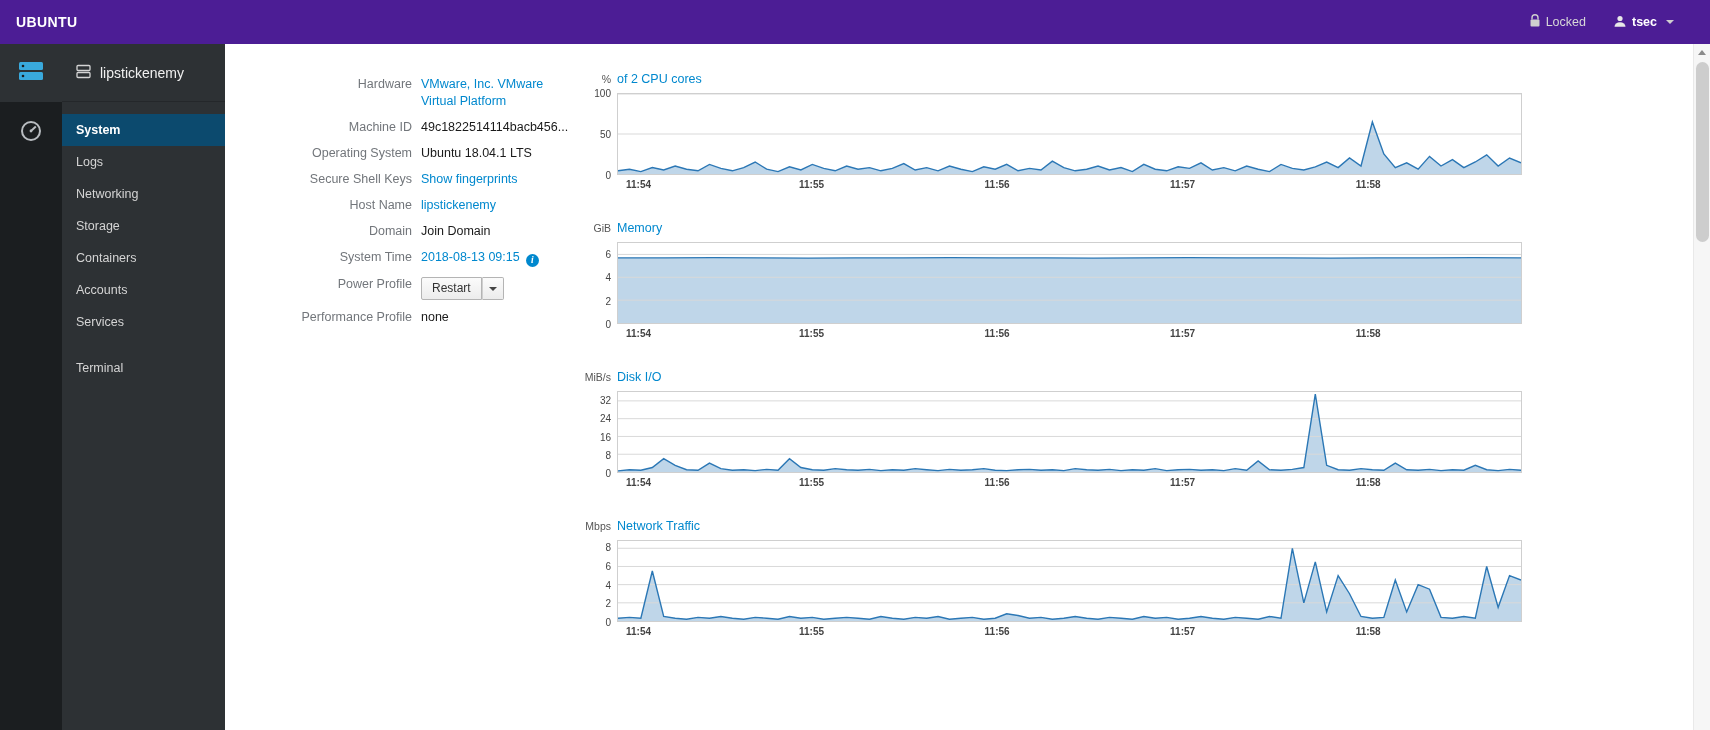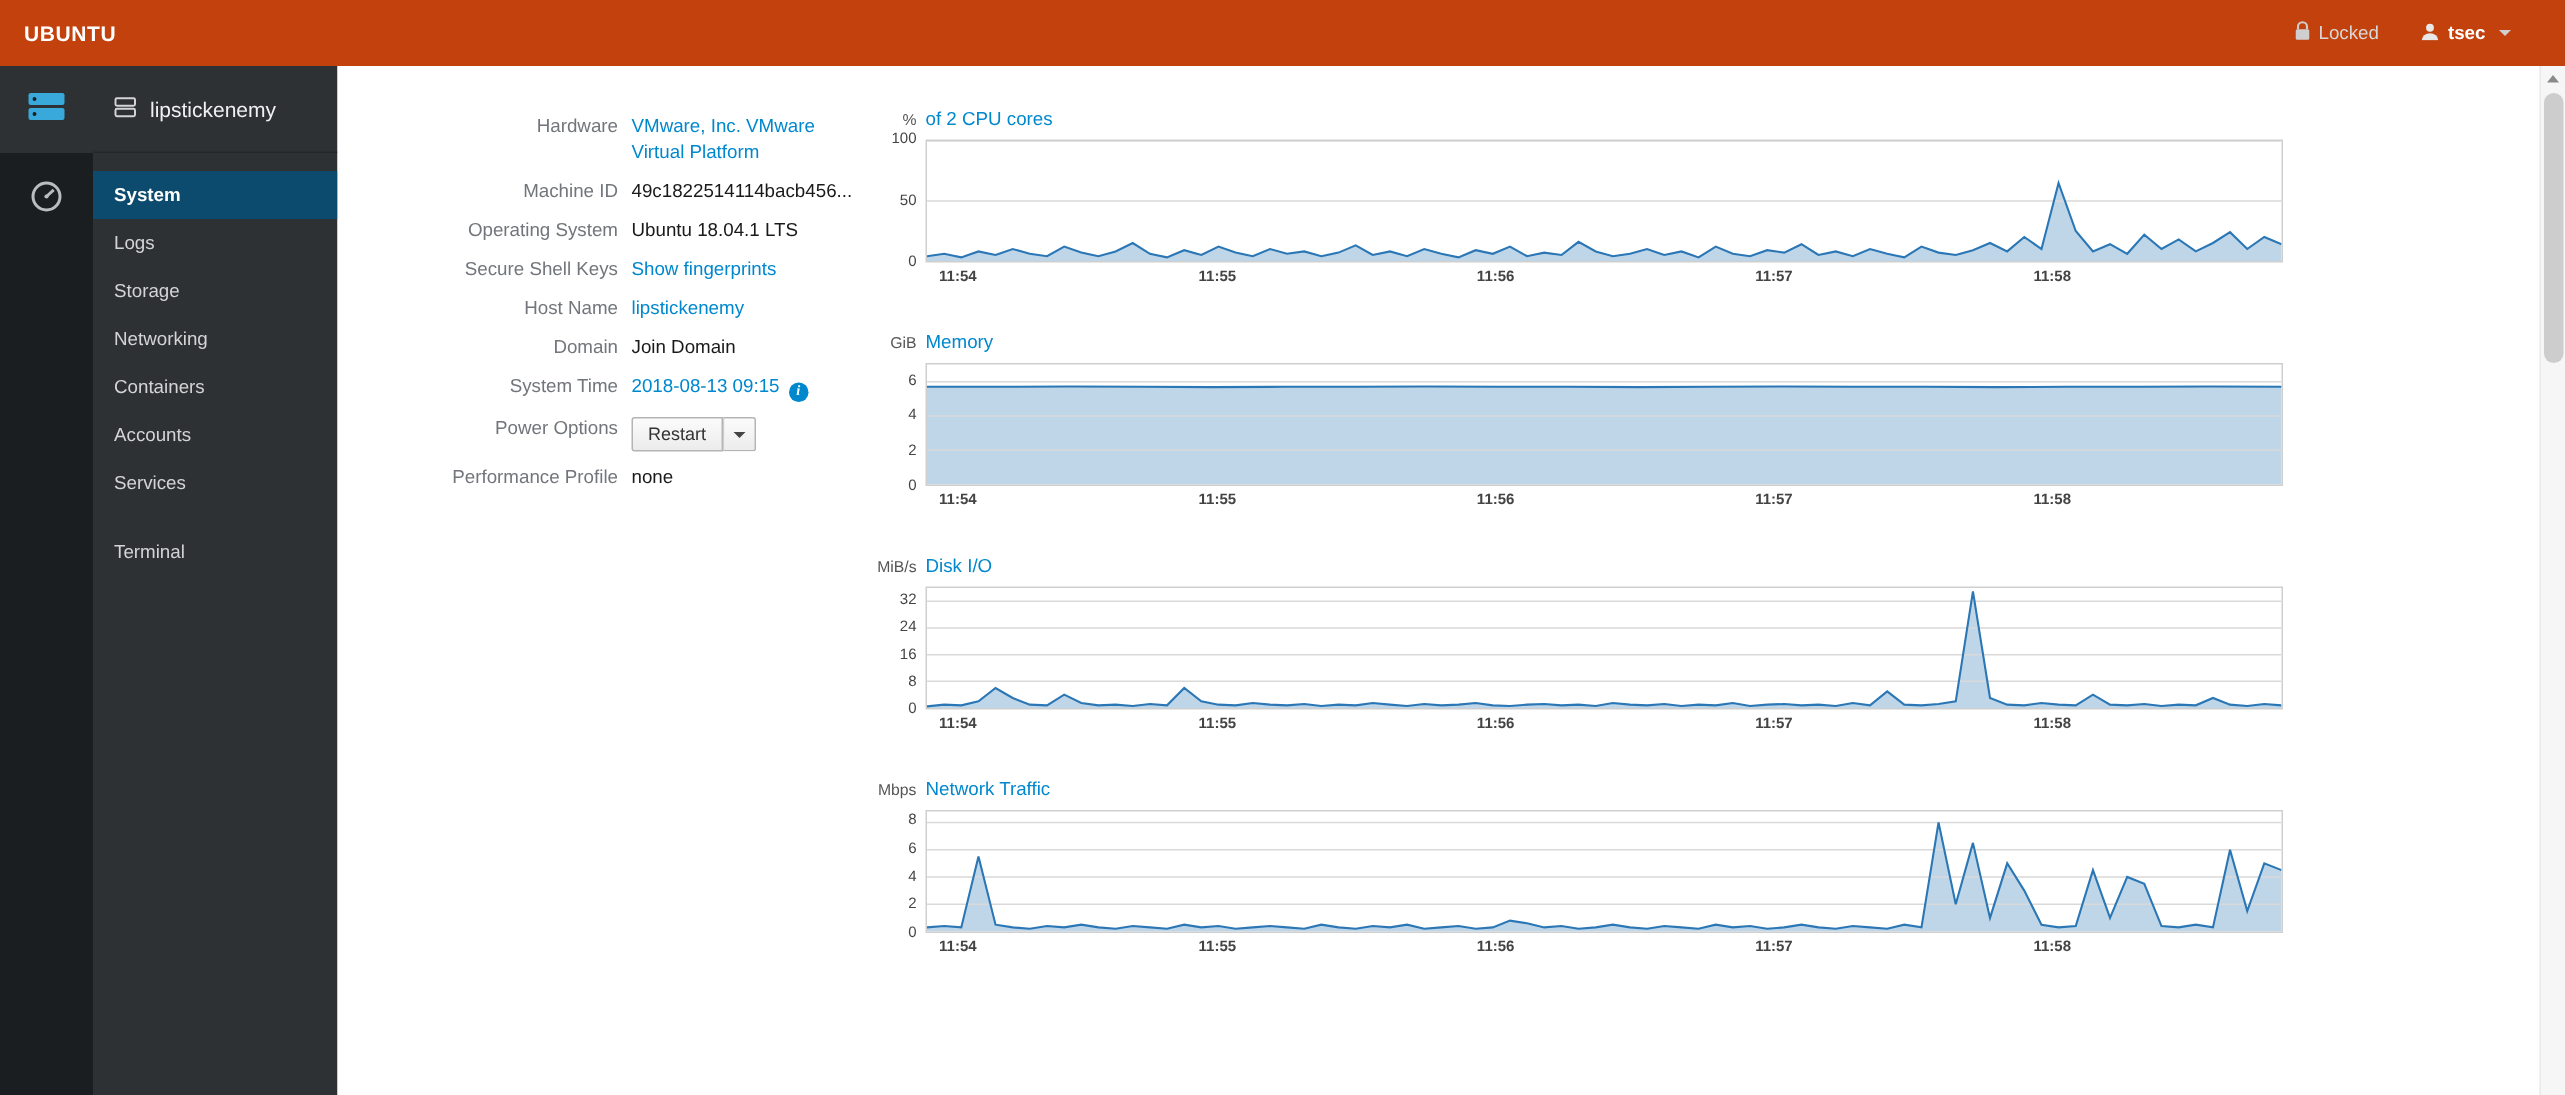--- a/index.html
+++ b/index.html
@@ -1,21 +1,21 @@
 <!DOCTYPE html>
 <html><head>
 <meta charset="utf-8">
 <style>
   * { margin:0; padding:0; box-sizing:border-box; }
   html,body { width:1710px; height:730px; overflow:hidden; background:#fff;
               font-family:"Liberation Sans",sans-serif; }
   body { position:relative; }
 
   
-  .topbar { position:absolute; top:0; left:0; width:1710px; height:44px; background:#c2410c;
+  .topbar { position:absolute; top:0; left:0; width:1710px; height:44px; background:#4c1d95;
             display:flex; align-items:center; justify-content:space-between; padding:0 22px 0 16px; z-index:5; }
   .brand { color:#fff; font-size:14px; font-weight:700; letter-spacing:.4px; }
   .topbar-right { display:flex; align-items:center; height:100%; }
   .tb-item { display:flex; align-items:center; gap:6px; color:#d8d8d8; font-size:12.5px;
              padding:0 14px; height:100%; cursor:pointer; }
   .tb-user { color:#fff; font-weight:700; }
   .caret-down { width:0; height:0; border-left:4px solid transparent; border-right:4px solid transparent;
                 border-top:4px solid #cfcfcf; display:inline-block; margin-left:3px; }
   .caret-down.dark { border-top-color:#444; margin-left:0; }
 
@@ -125,22 +125,22 @@
     <div class="sidebar-header">
       <span><svg width="15" height="15" viewBox="0 0 15 15">
             <rect x="1" y="1.5" width="13" height="5" rx="1" fill="none" stroke="#d4d4d4" stroke-width="1.3"></rect>
             <rect x="1" y="8.5" width="13" height="5" rx="1" fill="none" stroke="#d4d4d4" stroke-width="1.3"></rect>
           </svg></span>
       <span>lipstickenemy</span>
     </div>
     <ul class="nav" id="nav-list">
         <li class="nav-item active"><span>System</span></li>
         <li class="nav-item"><span>Logs</span></li>
+        <li class="nav-item"><span>Networking</span></li>
         <li class="nav-item"><span>Storage</span></li>
-        <li class="nav-item"><span>Networking</span></li>
         <li class="nav-item"><span>Containers</span></li>
         <li class="nav-item"><span>Accounts</span></li>
         <li class="nav-item"><span>Services</span></li>
         <li class="nav-item separated"><span>Terminal</span></li>
       </ul>
   </nav>
 
   <main class="main">
     <div class="info-col" id="info-rows">
         <div class="info-row">
@@ -165,21 +165,21 @@
         </div>
         <div class="info-row">
           <span class="info-label">Domain</span>
           <span class="info-value"><span>Join Domain</span></span>
         </div>
         <div class="info-row">
           <span class="info-label">System Time</span>
           <span class="info-value"><a class="link">2018-08-13 09:15</a><span class="info-icon">i</span></span>
         </div>
         <div class="info-row">
-          <span class="info-label">Power Options</span>
+          <span class="info-label">Power Profile</span>
           <span class="info-value"><span class="split-btn">
               <button class="btn-main">Restart</button>
               <button class="btn-caret">
                 <span class="caret-down dark"></span>
               </button>
             </span></span>
         </div>
         <div class="info-row">
           <span class="info-label">Performance Profile</span>
           <span class="info-value"><span>none</span></span>

